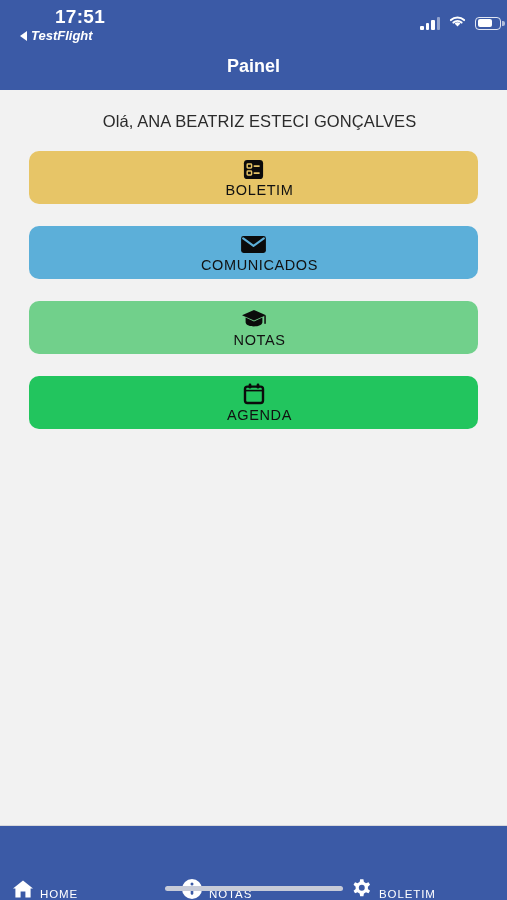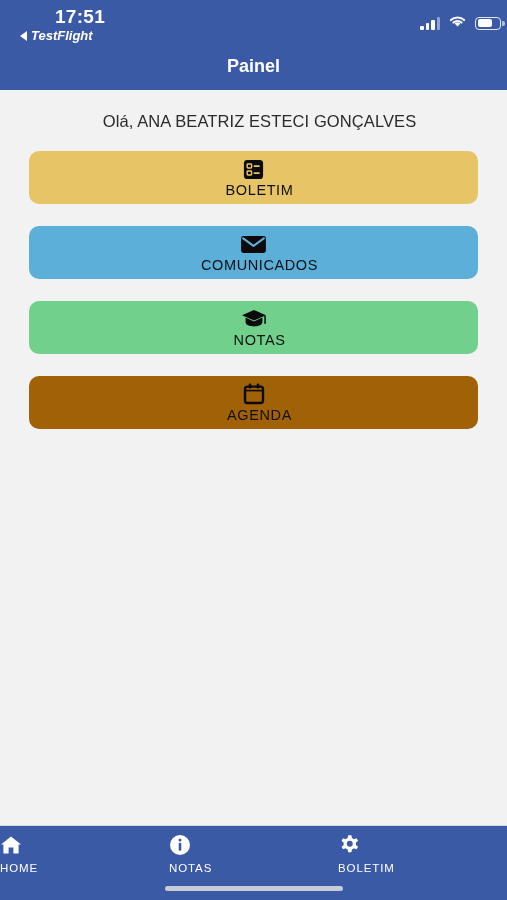--- a/index.html
+++ b/index.html
@@ -186,24 +186,24 @@
     height: 75px;
     background: #3B5AA6;
     border-top: 1px solid #D8D8DC;
     display: flex;
     padding-top: 8px;
   }
 
   .tab {
     flex: 1;
     display: flex;
-    flex-direction: column;
-    align-items: flex-start;
+    align-items: flex-end;
     gap: 6px;
     cursor: pointer;
+    padding-left: 12px;
   }
 
   .tab .ticon {
     height: 22px;
     display: flex;
     align-items: center;
     justify-content: center;
   }
 
   .tab .tlabel {
@@ -298,21 +298,21 @@
           <path d="M13 2 L25 7.3 L13 12.6 L1 7.3 Z" fill="#0B0B0B"></path>
           <path d="M4.6 9.6 L4.6 14.2 C4.6 16.6 8.4 18.4 13 18.4
                    C17.6 18.4 21.4 16.6 21.4 14.2 L21.4 9.6
                    L13 13.4 Z" fill="#0B0B0B"></path>
           <rect x="23.3" y="7.6" width="1.5" height="8.2" fill="#0B0B0B"></rect>
         </svg>
       </span>
       <span class="label">NOTAS</span>
     </div>
 
-    <div class="menu-btn" style="background:#a16207">
+    <div class="menu-btn" style="background:#22c55e">
       <span class="icon">
         <svg width="24" height="24" viewBox="0 0 24 24">
           <rect x="3" y="4.6" width="18" height="16.4" rx="2.4" fill="none" stroke="#0B0B0B" stroke-width="2.4"></rect>
           <rect x="6.6" y="1.6" width="2.8" height="5" rx="1.3" fill="#0B0B0B"></rect>
           <rect x="14.6" y="1.6" width="2.8" height="5" rx="1.3" fill="#0B0B0B"></rect>
           <rect x="3" y="7.8" width="18" height="1.6" fill="#0B0B0B"></rect>
         </svg>
       </span>
       <span class="label">AGENDA</span>
     </div>

